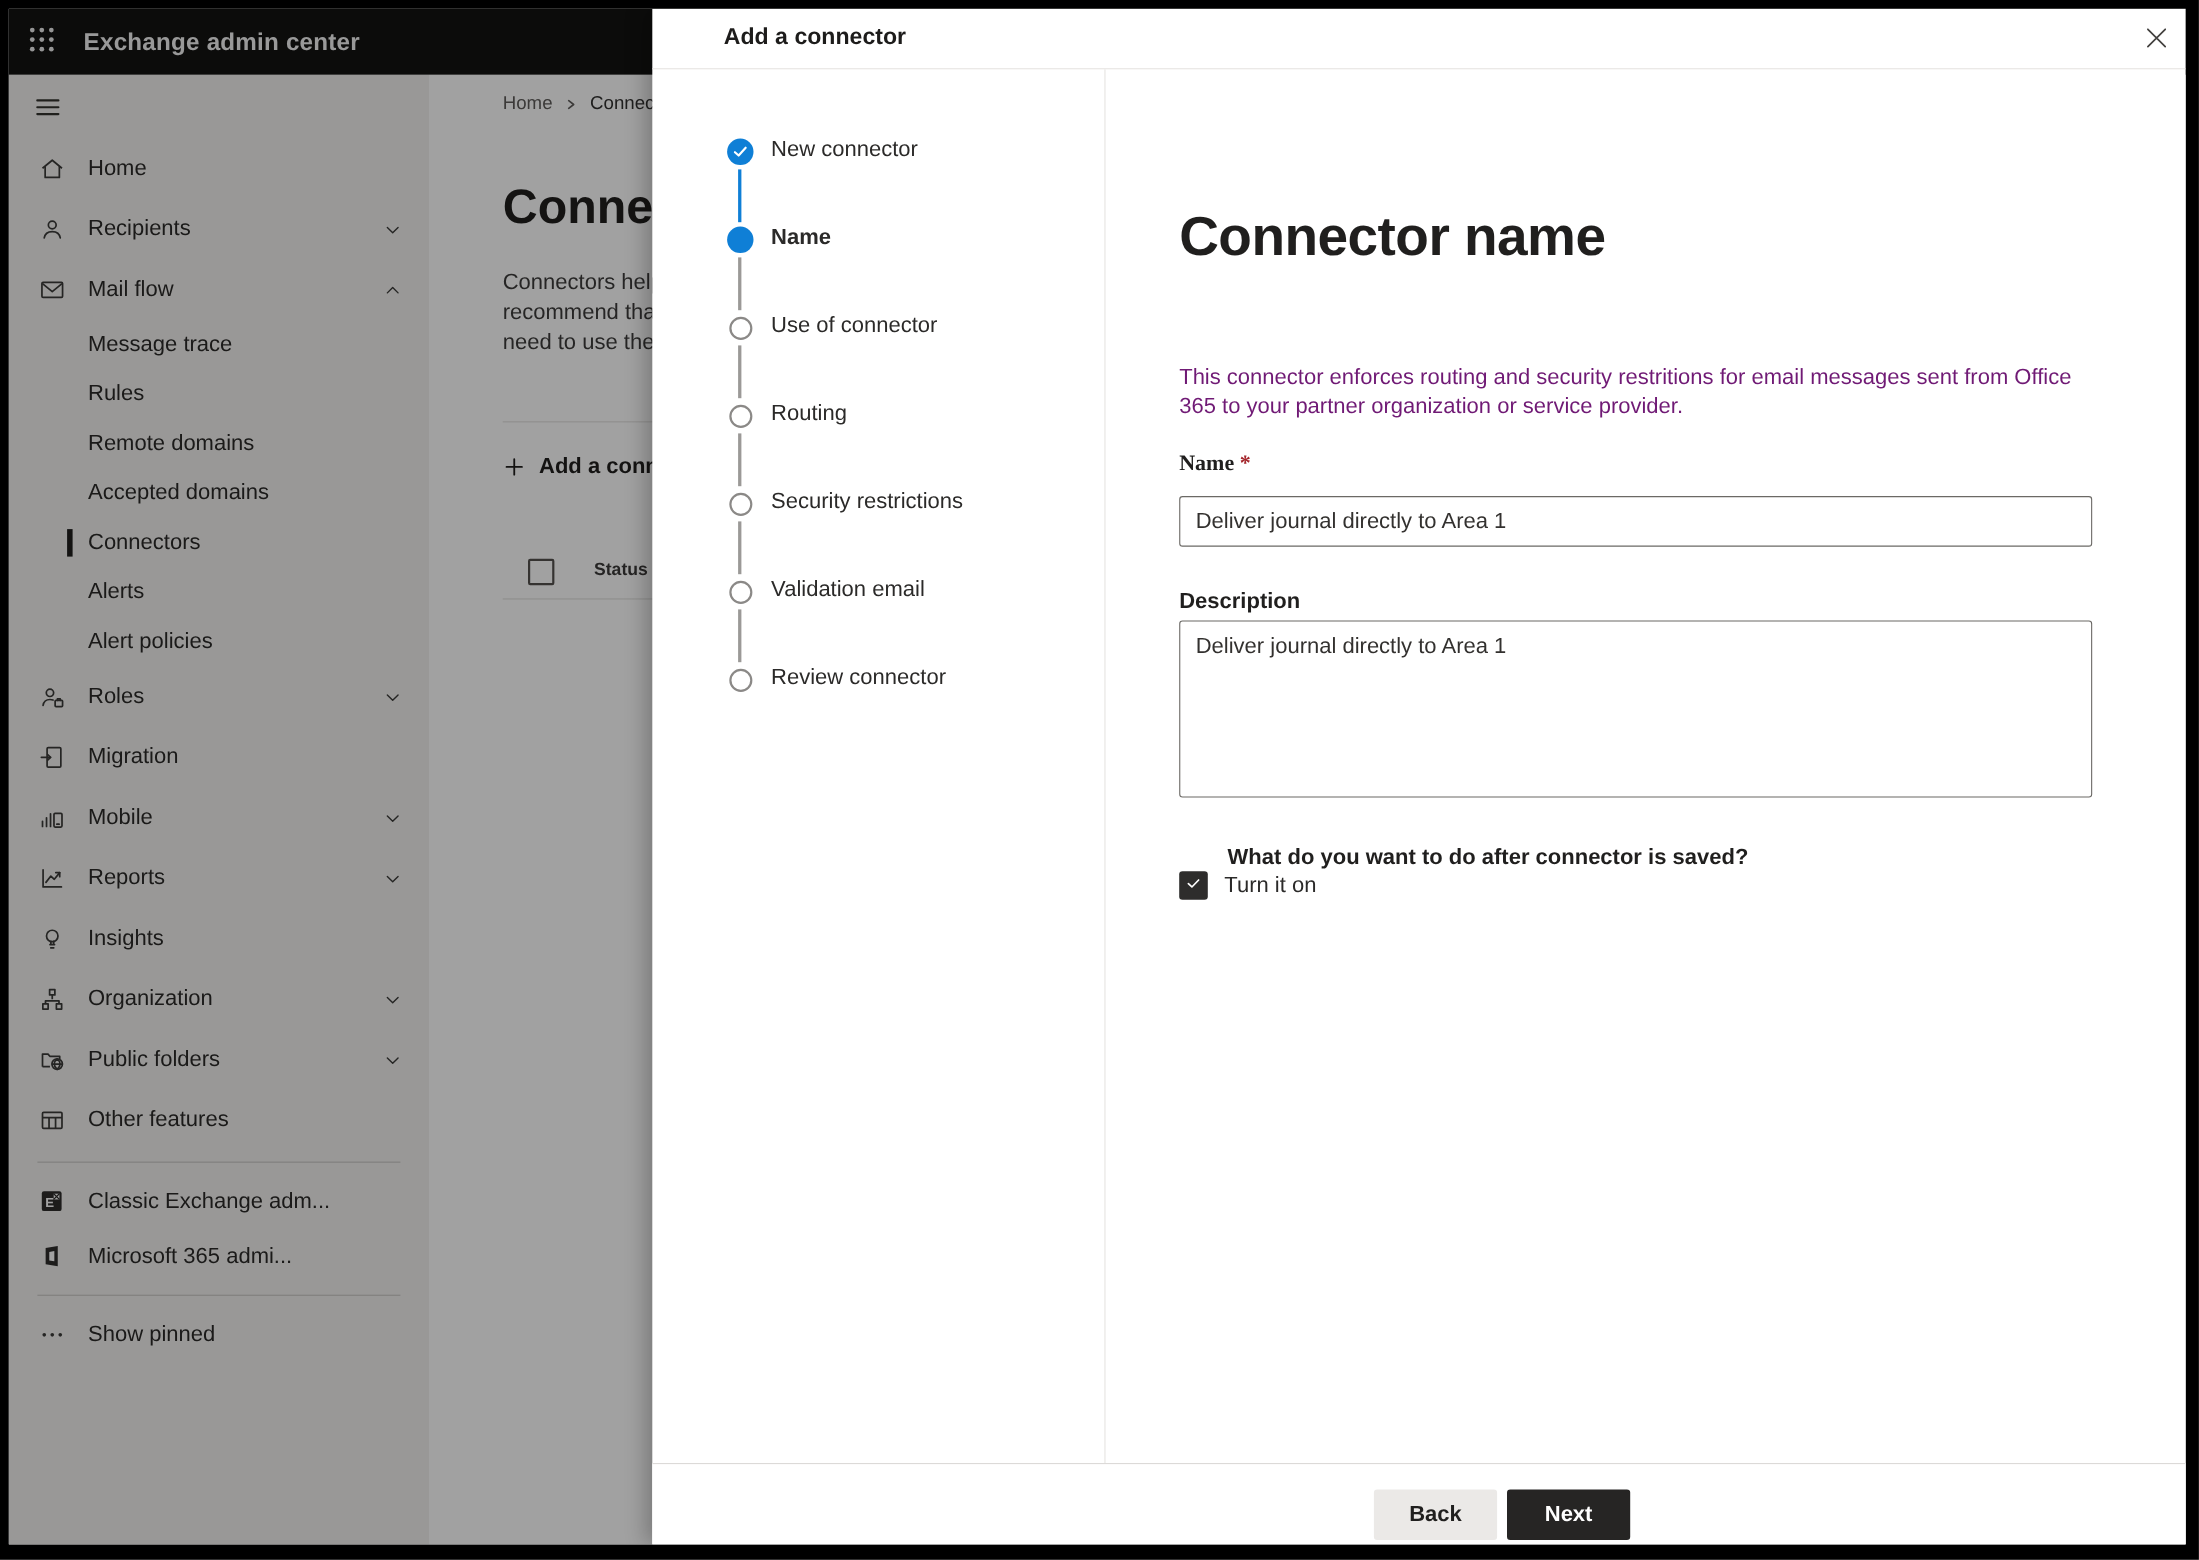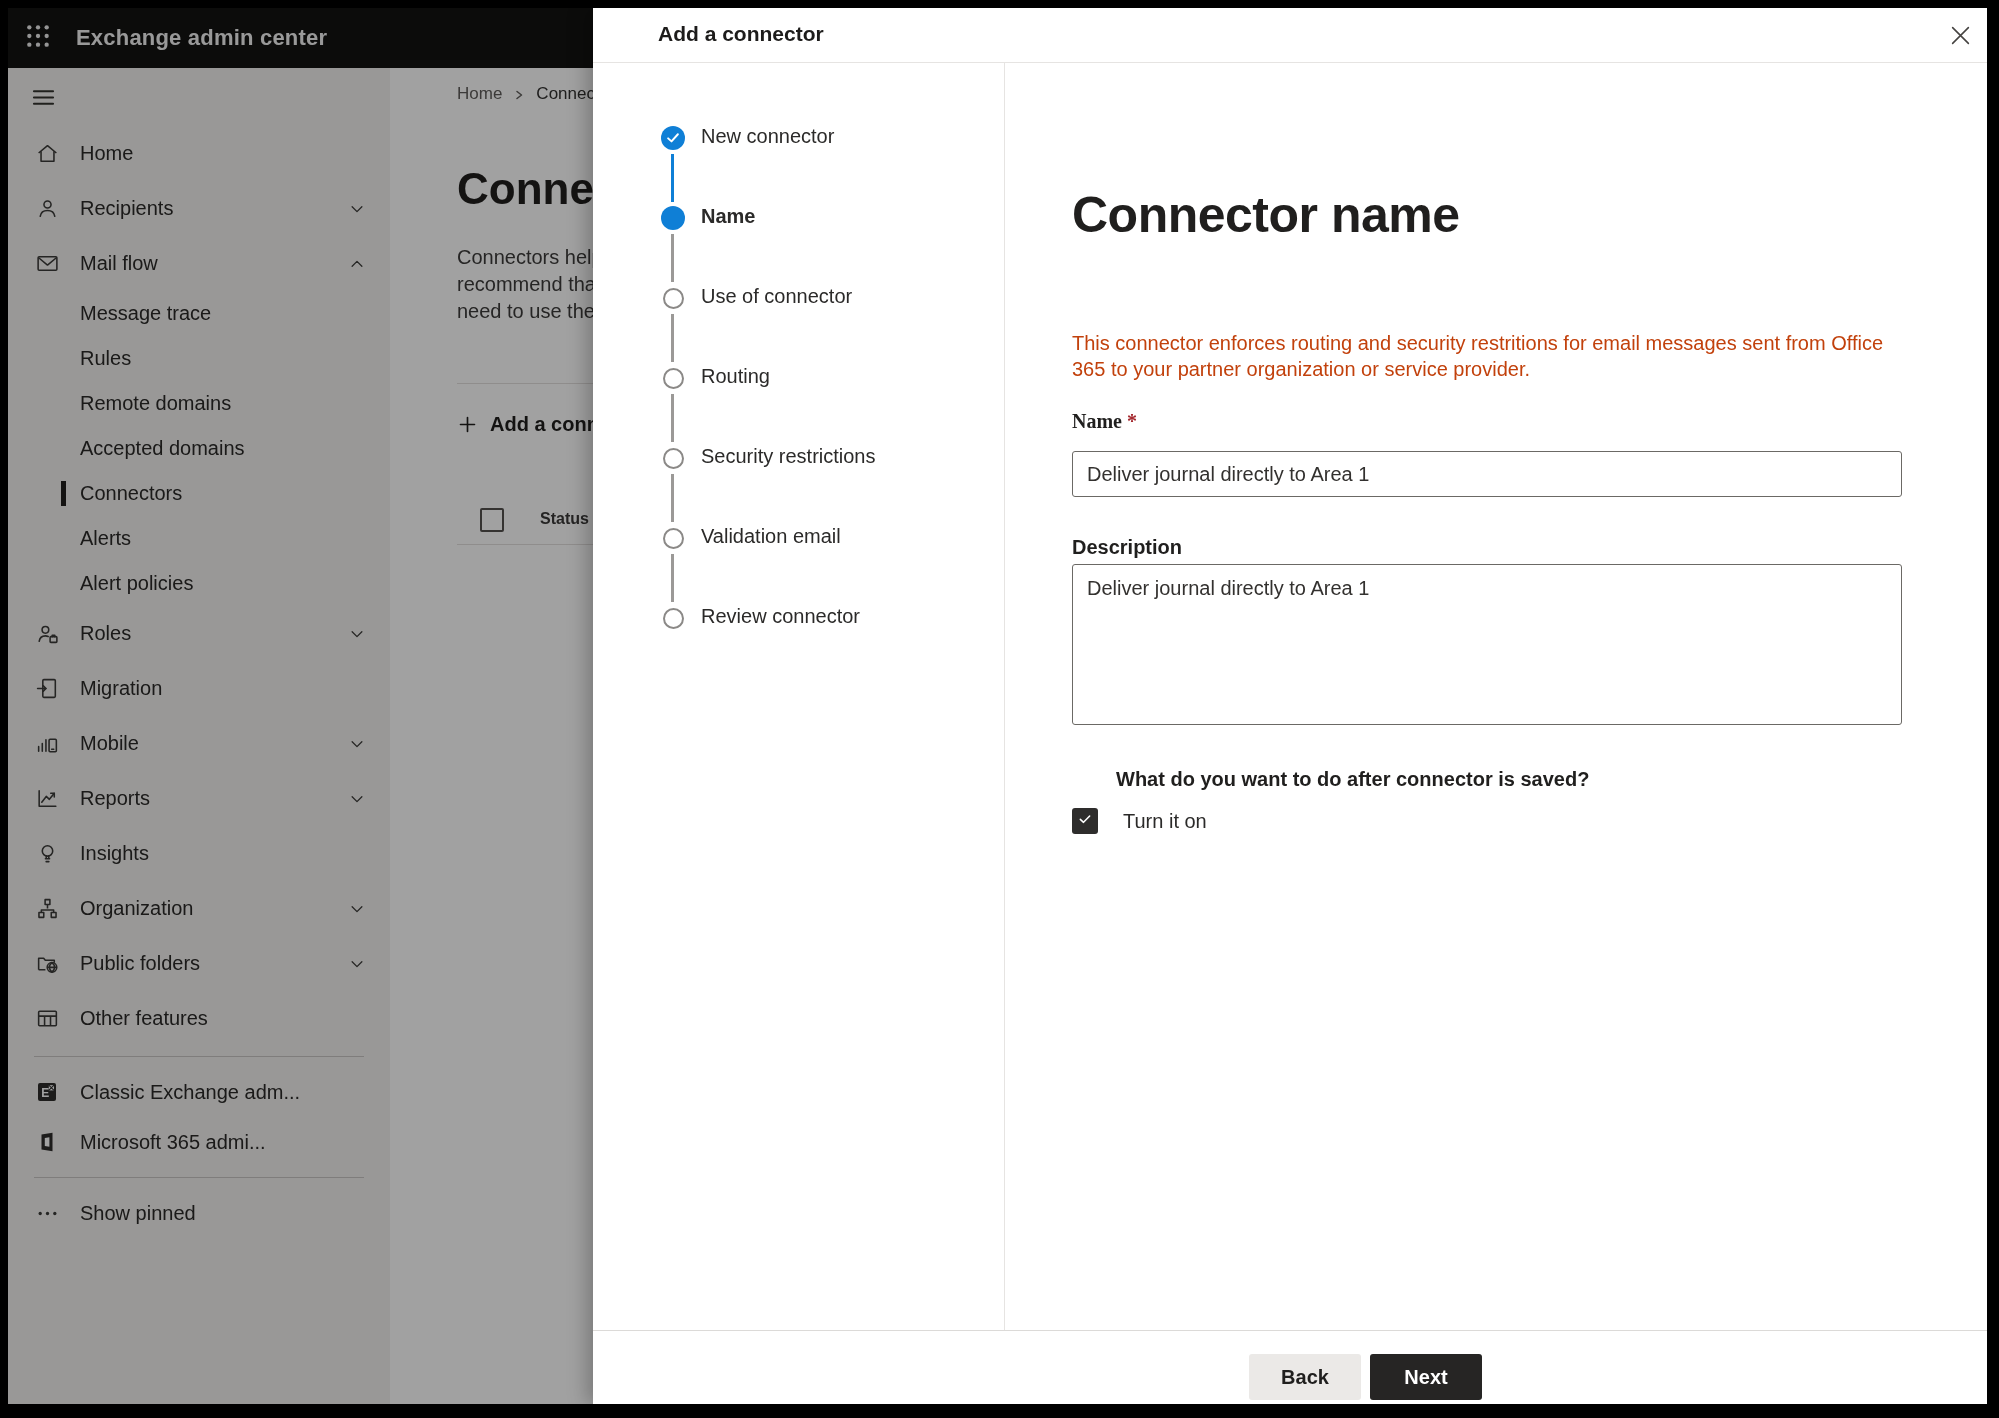--- a/index.html
+++ b/index.html
@@ -58,29 +58,29 @@
   .step.completed .dot, .step.current .dot { background:#0f7fd6; }
   .step .dot svg { position:absolute; left:2px; top:3px; }
   .step .step-label { position:absolute; left:108px; top:-13px; font-size:20px; color:#2b2a29; white-space:nowrap; }
   .step.current .step-label { font-weight:700; }
   .seg { position:absolute; left:78px; width:3px; }
   .seg.blue { background:#0f7fd6; }
   .seg.gray { background:#9b9997; }
 
   .dlg-main { position:absolute; left:479px; top:0; width:836px; }
   .main-h1 { position:absolute; left:0; top:178px; font-size:50px; font-weight:700; color:#201f1e; letter-spacing:-.5px; white-space:nowrap; }
-  .main-intro { position:absolute; left:0; top:322px; width:836px; font-size:20px; line-height:26px; color:#c2410c; }
+  .main-intro { position:absolute; left:0; top:322px; width:836px; font-size:20px; line-height:26px; color:#701a75; }
   .fld-label { position:absolute; left:0; font-size:20px; font-weight:700; color:#201f1e; }
   .req { color:#a4262c; font-weight:700; margin-left:5px; }
   .name-label { top:402px;font-family:Liberation Serif, serif; }
   .txt-input { position:absolute; left:0; top:443px; width:830px; height:46px; border:1.5px solid #6b6965; border-radius:3px; font-family:"Liberation Sans",sans-serif; font-size:20px; color:#33312f; padding:0 14px; background:#fff; outline:none; }
   .desc-label { top:528px; }
   .txt-area { position:absolute; left:0; top:556px; width:830px; height:161px; border:1.5px solid #6b6965; border-radius:3px; font-family:"Liberation Sans",sans-serif; font-size:20px; color:#33312f; padding:12px 14px; resize:none; outline:none; background:#fff; }
   .question { position:absolute; left:0; top:760px; font-size:20px; font-weight:700; color:#201f1e; white-space:nowrap;margin-left:44px; }
-  .chk-row { position:absolute; left:0; top:800px; display:flex; align-items:center; cursor:pointer;gap:10px; }
+  .chk-row { position:absolute; left:0; top:784px; display:flex; align-items:center; cursor:pointer; }
   .chk-box { width:26px; height:26px; background:#2e2d2c; border-radius:3px; display:flex; align-items:center; justify-content:center; }
   .chk-label { margin-left:15px; font-size:20px; color:#2b2a29; }
 
   .dlg-footer { position:absolute; left:0; right:0; bottom:0; height:74px; background:#fff; border-top:1px solid #dcdad8; }
   .btn { position:absolute; top:13px; height:46px; border:none; border-radius:3px; font-family:"Liberation Sans",sans-serif; font-size:20px; font-weight:600; cursor:pointer;margin-top:10px; }
   .btn-back { left:656px; width:112px; background:#ebe9e7; color:#201f1e; }
   .btn-next { left:777px; width:112px; background:#262524; color:#ffffff; }
 </style>
 </head>
 <body>

